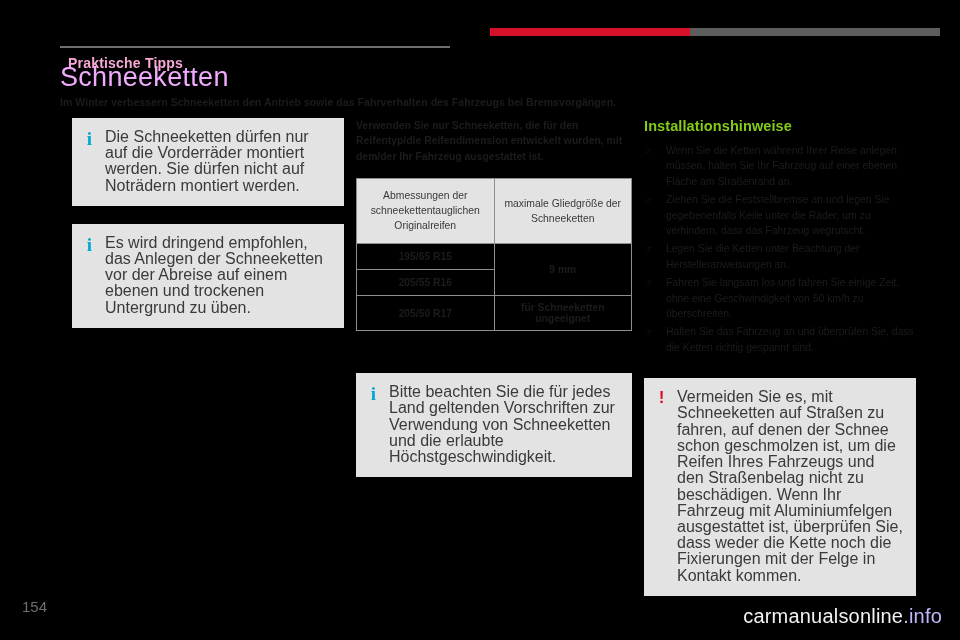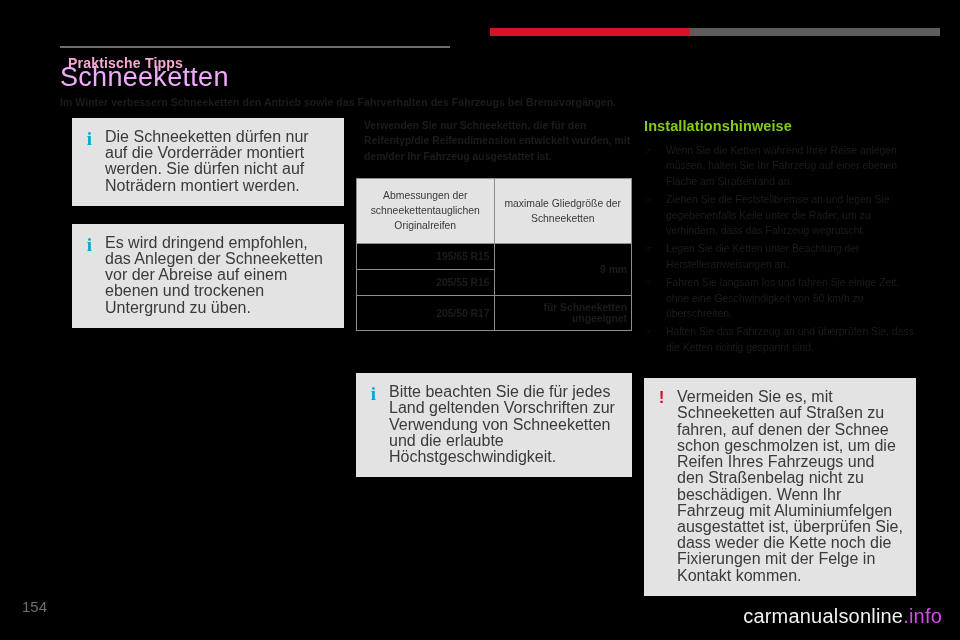--- a/index.html
+++ b/index.html
@@ -77,21 +77,21 @@
     line-height:16.2px;
     color:#3a3a3a;
   }
 
   
   .para {
     font-size:10.4px;
     line-height:15.4px;
     font-weight:bold;
     color:#1c1c1c;
-    margin:0 0 14px 8px;
+    margin:0 0 14px 0;
   }
 
   
   table.specs {
     width:100%;
     border-collapse:collapse;
     margin:0 0 16px 0;
     table-layout:fixed;
   }
   table.specs th, table.specs td {
@@ -106,21 +106,20 @@
     font-weight:normal;
     line-height:15px;
     padding:9px 5px 10px 5px;
   }
   table.specs td {
     font-size:10.3px;
     font-weight:bold;
     color:#1c1c1c;
     padding:6px 4px;
     height:26px;
-    text-align:right;
   }
 
   
   .section-head {
     font-size:14.5px;
     font-weight:bold;
     color:#84cc16;
     margin:0 0 9px 0;
     letter-spacing:0.1px;
   }
@@ -142,21 +141,21 @@
 
   
   .page-number {
     position:absolute; left:22px; top:598px;
     font-size:15px; font-weight:normal; color:#6e6e6e;
   }
   .watermark {
     position:absolute; right:18px; top:605px;
     font-size:20px; color:#f2f2f2; letter-spacing:0.2px;
   }
-  .watermark .dotcom { color:#d946ef; }
+  .watermark .dotcom { color:#c4b5fd; }
 </style>
 </head>
 <body>
 
 <div class="page-header">
   <div class="header-title">Praktische Tipps</div>
   <div class="header-rule"></div>
   <div class="header-bar-red"></div>
   <div class="header-bar-grey"></div>
 </div>

